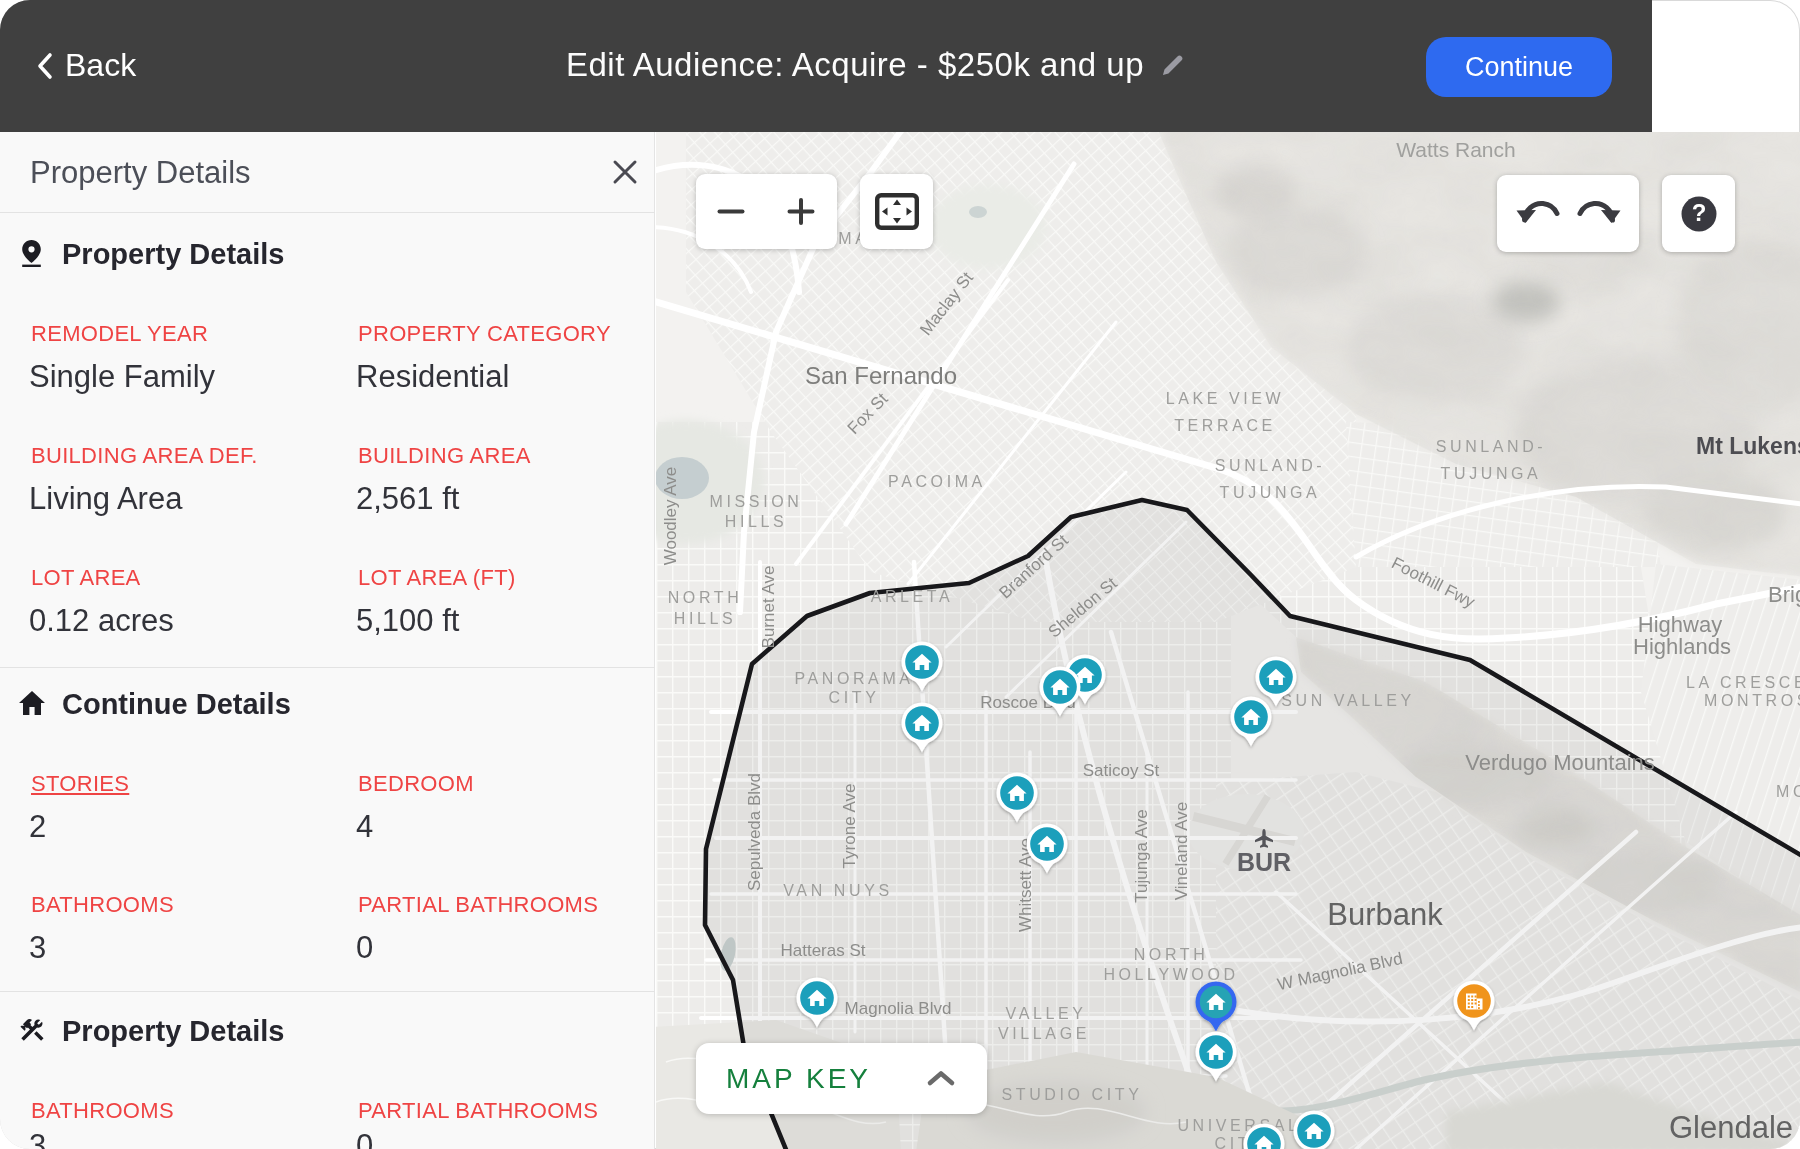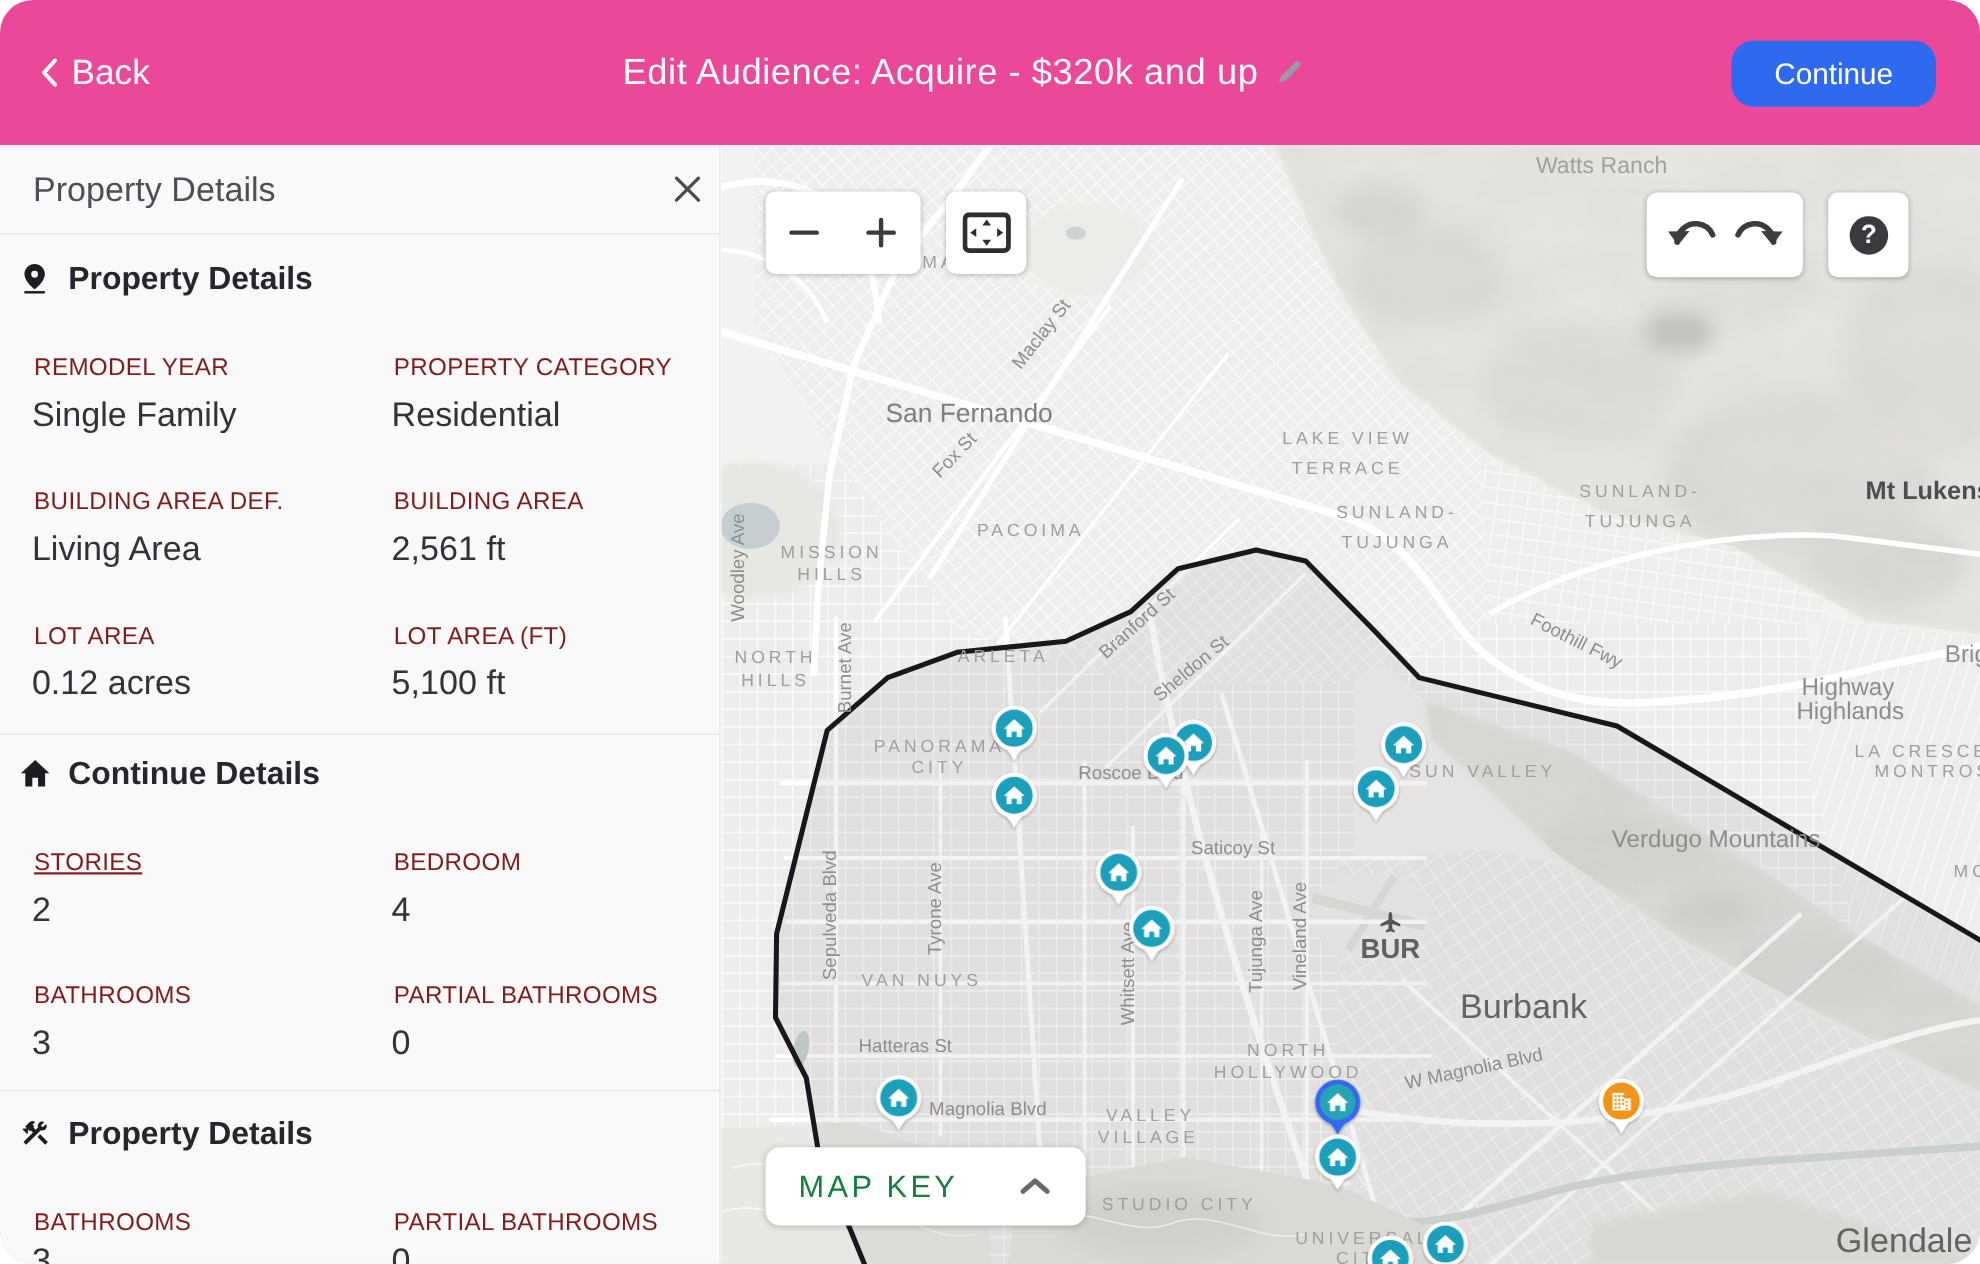--- a/index.html
+++ b/index.html
@@ -1,46 +1,46 @@
 <!DOCTYPE html>
 <html><head>
 <meta charset="utf-8">
 <style>
   html,body{margin:0;padding:0;background:#fff;width:1800px;height:1149px;overflow:hidden;}
   *{box-sizing:border-box;font-family:"Liberation Sans",sans-serif;}
   .card{position:absolute;left:0;top:0;width:1800px;height:1149px;border-radius:30px;overflow:hidden;background:#fff;box-shadow:0 0 0 1px #d9d9d9 inset;}
-  .topbar{position:absolute;left:0;top:0;width:1800px;height:132px;background:#ec4899;}
+  .topbar{position:absolute;left:0;top:0;width:1652px;height:132px;background:#404040;}
   .back{position:absolute;left:36px;top:47px;color:#fff;font-size:32px;font-weight:500;display:flex;align-items:center;gap:12px;}
   .title{position:absolute;left:876px;top:46px;transform:translateX(-50%);color:#fcfcfc;font-size:33px;letter-spacing:0.5px;font-weight:500;white-space:nowrap;display:flex;align-items:center;gap:16px;}
   .btn-continue{position:absolute;right:40px;top:37px;width:186px;height:60px;background:#2e6af0;border-radius:20px;color:#fff;font-size:27px;display:flex;align-items:center;justify-content:center;}
   .panel{position:absolute;left:0;top:132px;width:655px;height:1017px;background:#f9f9f9;border-right:1px solid #e4e4e4;}
   .p-abs{position:absolute;white-space:nowrap;}
   .phead{font-size:31px;color:#4c4f58;}
   .pclose{position:absolute;left:608px;top:23px;width:34px;height:34px;}
   .divider{position:absolute;left:0;width:655px;height:1px;background:#e3e3e3;}
   .sechead{font-size:29px;font-weight:700;color:#26262e;}
-  .lbl{font-size:22px;color:#7f1d1d;letter-spacing:0.3px;}
+  .lbl{font-size:22px;color:#ef4444;letter-spacing:0.3px;}
   .val{font-size:31px;color:#32333a;}
   .map{position:absolute;left:656px;top:132px;width:1144px;height:1017px;background:#f3f3f1;}
   .ctrl{position:absolute;background:#fff;border-radius:9px;box-shadow:0 1px 5px rgba(0,0,0,0.25);display:flex;align-items:center;justify-content:center;}
   .mapkey{position:absolute;left:40px;top:911px;width:291px;height:71px;background:#fff;border-radius:13px;box-shadow:0 1px 6px rgba(0,0,0,0.22);}
   .mk-text{position:absolute;left:30px;top:20px;font-size:28px;letter-spacing:3px;color:#15803d;}
 </style>
 </head>
 <body>
 <div class="card">
   <div class="topbar">
     <div class="back">
       <svg width="17" height="28" viewBox="0 0 17 28">
           <path d="M14 3 L4 14 L14 25" fill="none" stroke="#fff" stroke-width="3.6" stroke-linecap="round" stroke-linejoin="round"></path>
         </svg>
       <span>Back</span>
     </div>
     <div class="title">
-        <span>Edit Audience: Acquire - $320k and up</span>
+        <span>Edit Audience: Acquire - $250k and up</span>
       <svg width="26" height="26" viewBox="0 0 26 26">
           <path d="M3 23 L4.5 17.5 L17.5 4.5 A2.8 2.8 0 0 1 21.5 4.5 A2.8 2.8 0 0 1 21.5 8.5 L8.5 21.5 L3 23 Z" fill="#9b9ba3"></path>
         </svg>
     </div>
     <div class="btn-continue">Continue</div>
   </div>
 
   <div class="panel">
     <div class="p-abs phead" style="left:30px;top:23px;">Property Details</div>
     <svg class="pclose" viewBox="0 0 34 34">

